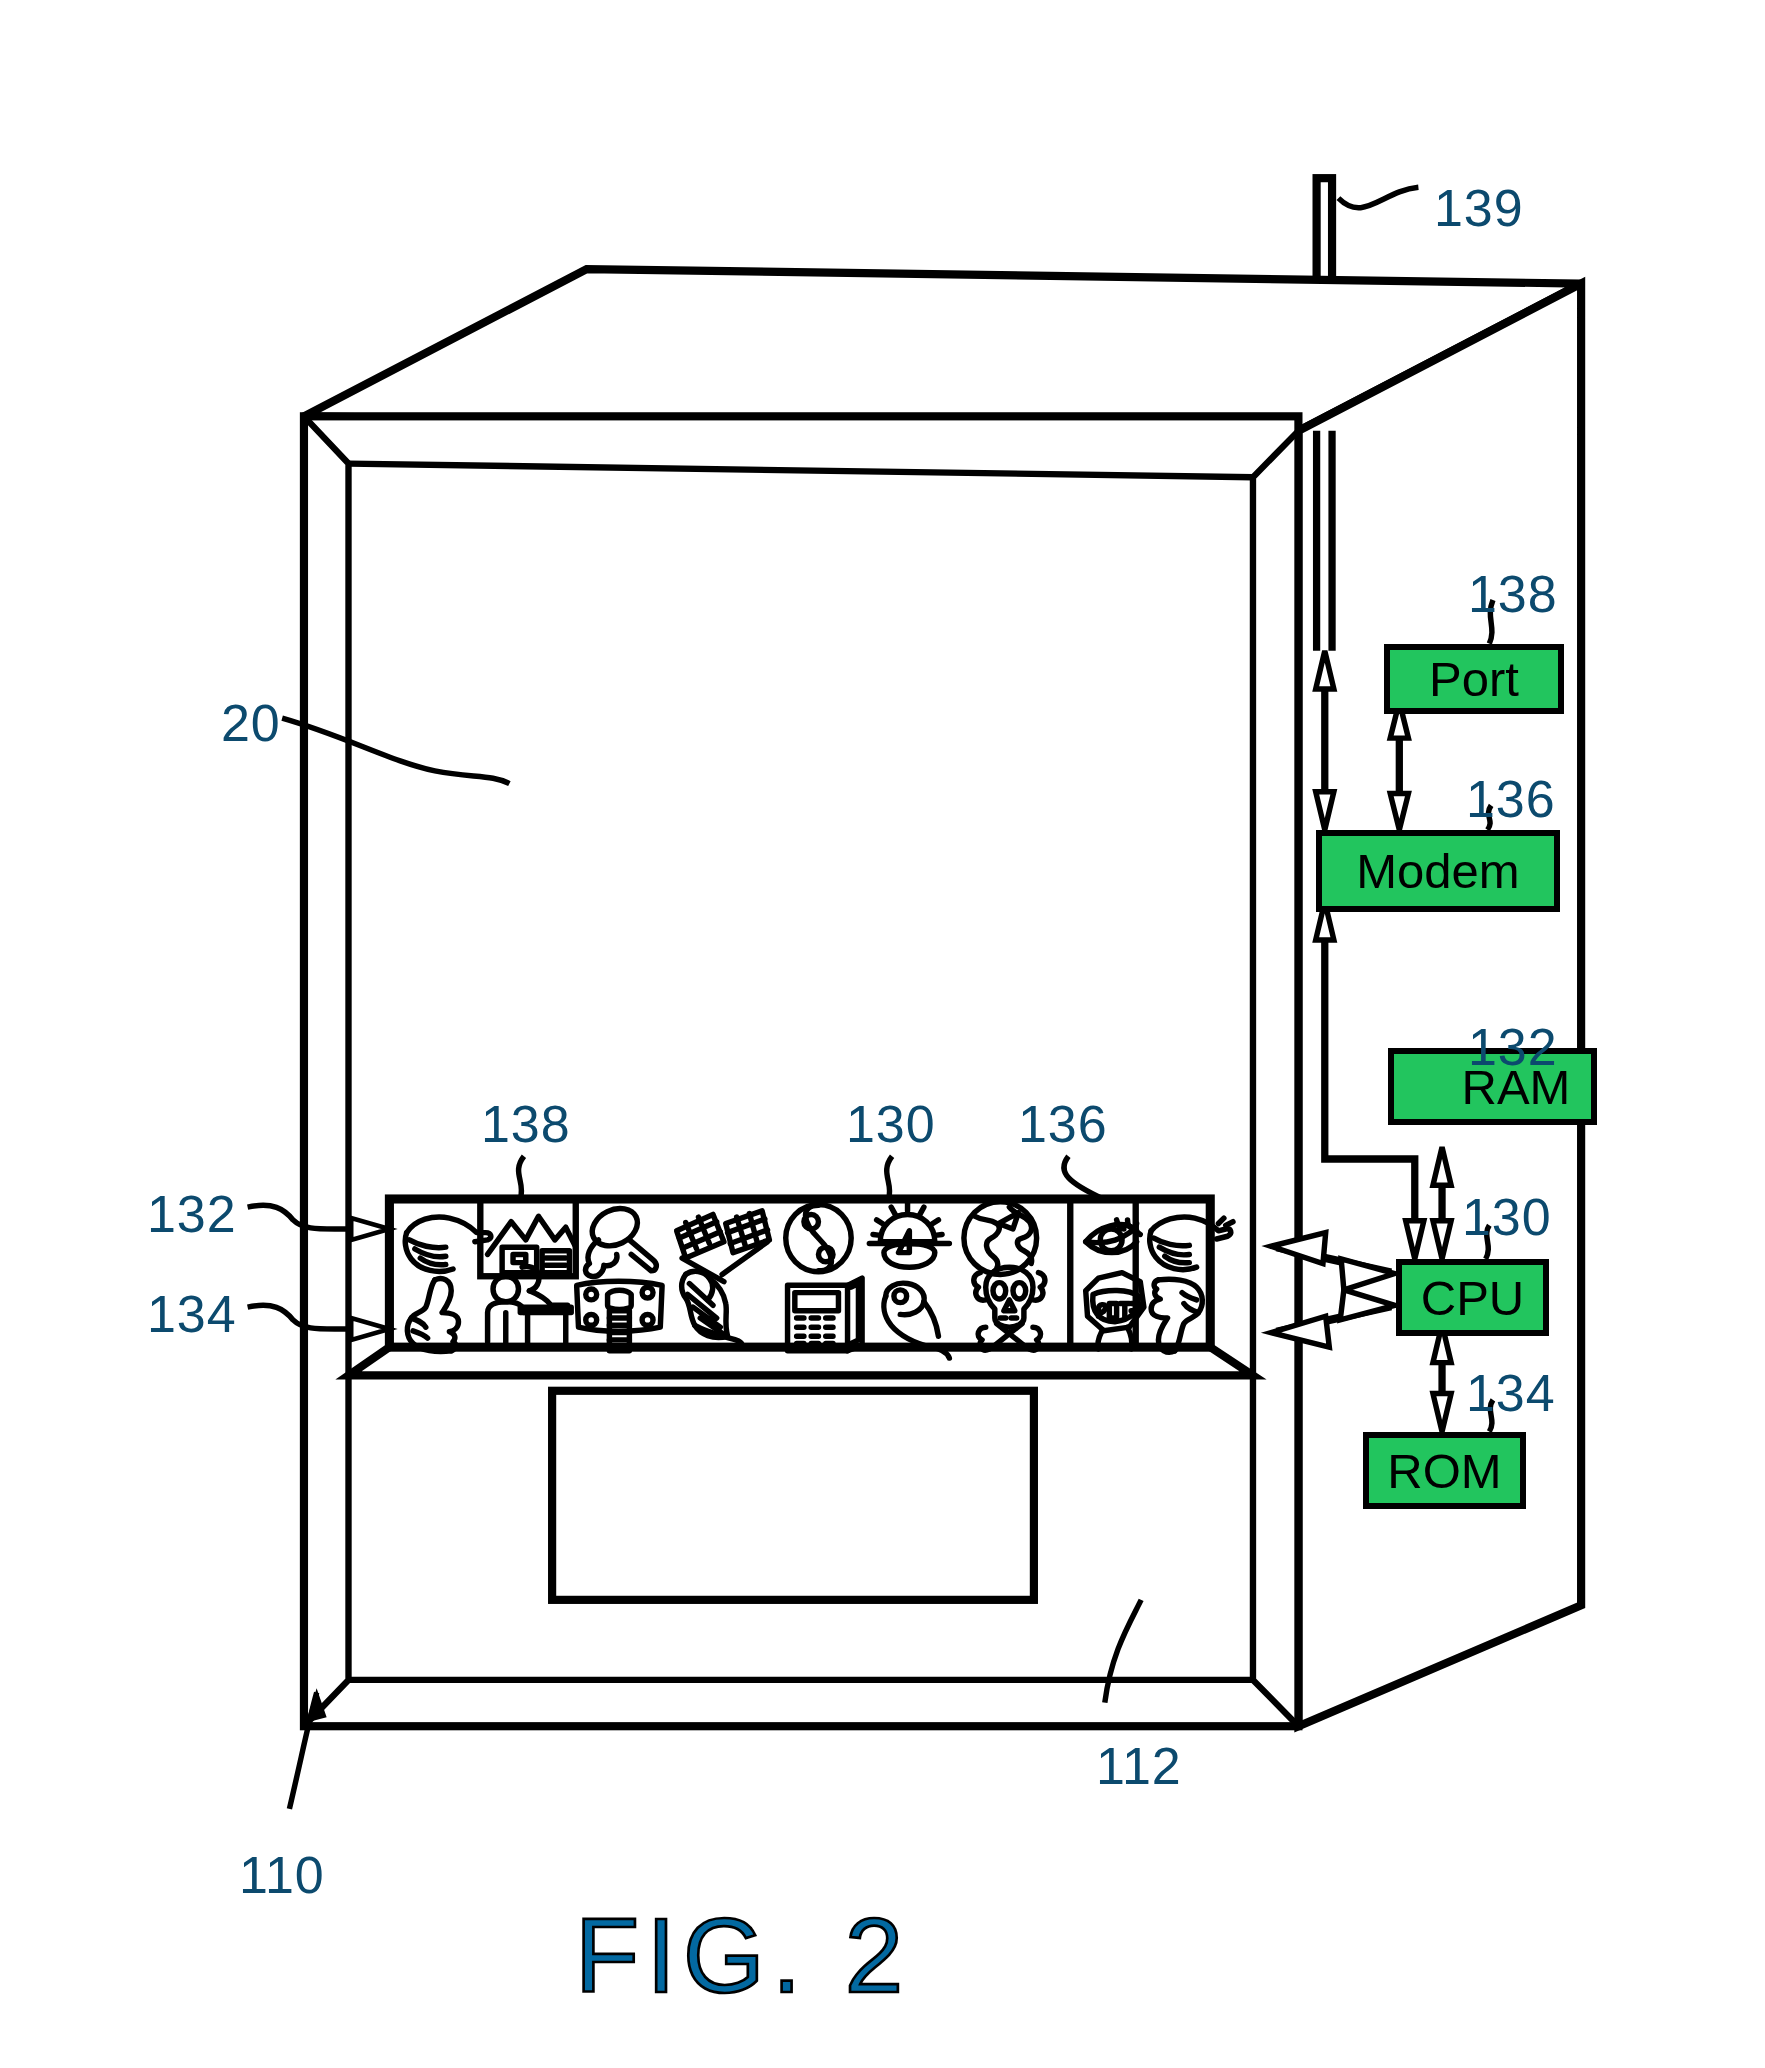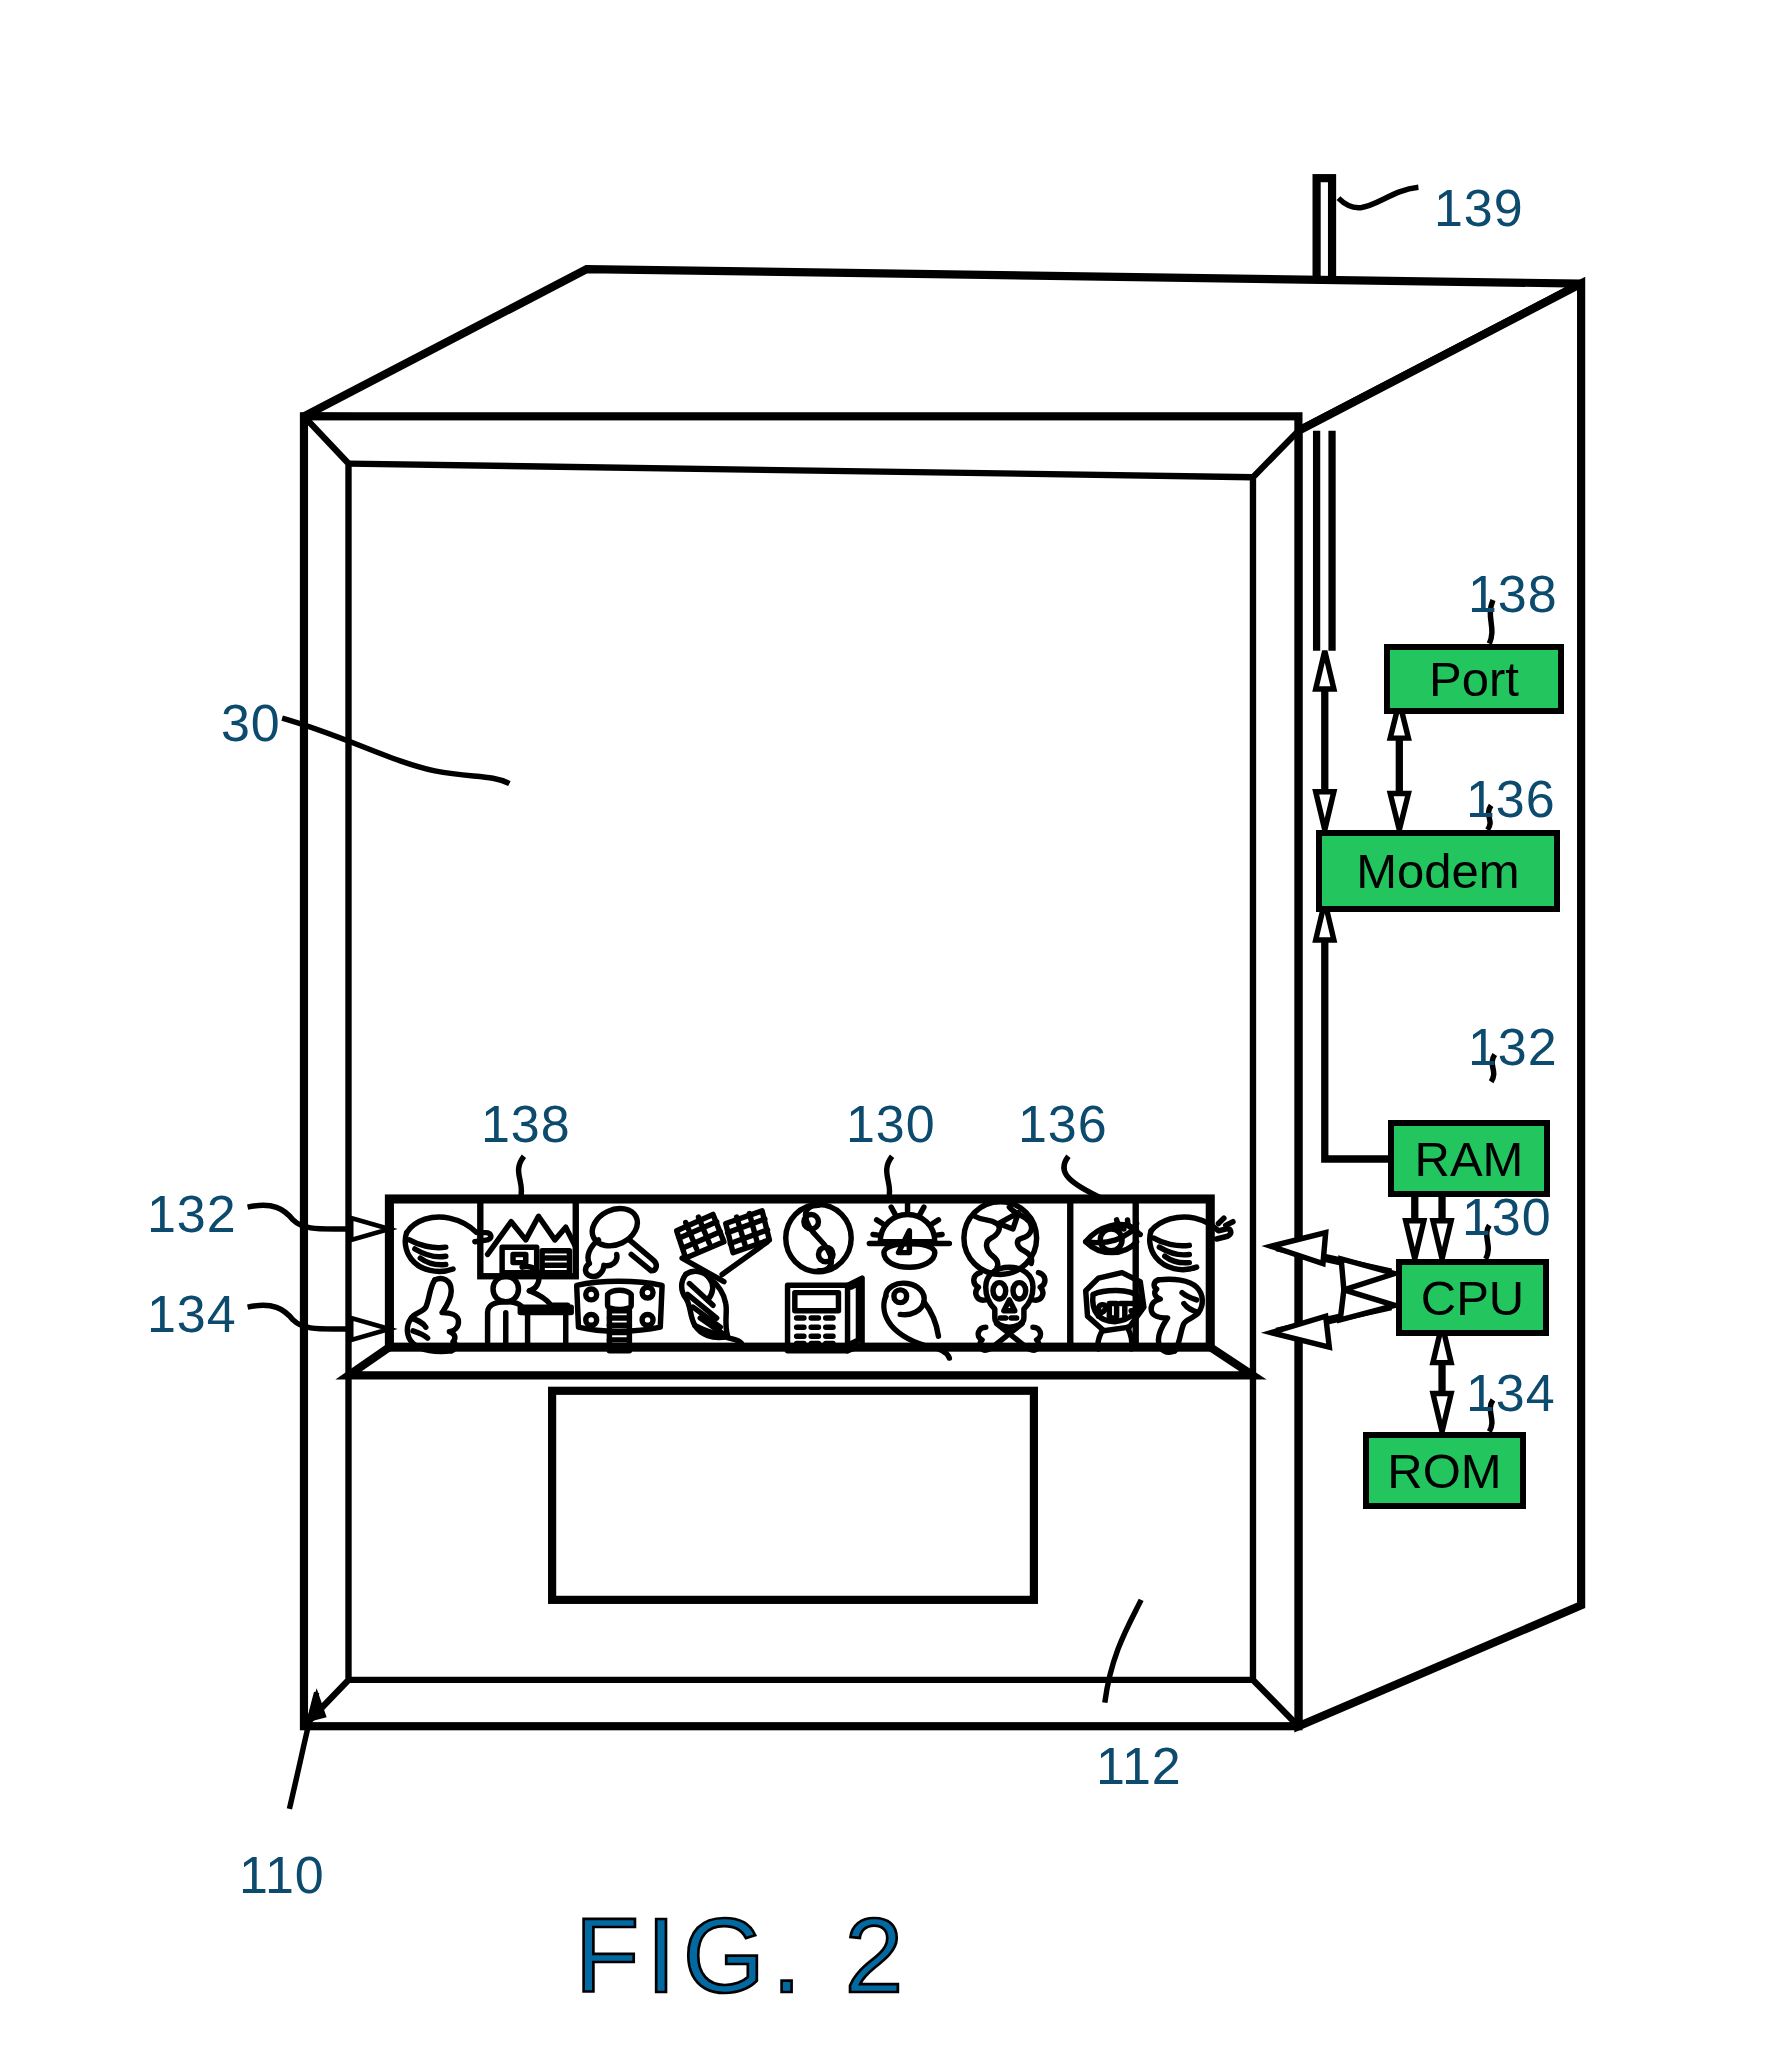--- a/index.html
+++ b/index.html
@@ -351,37 +351,37 @@
 
     </g>
   </svg>
 
   <div class="boxlbl" style="left:1384px;top:644px;width:168px;height:58px;">
     <span>Port</span>
   </div>
   <div class="boxlbl" style="left:1316px;top:830px;width:232px;height:70px;">
     <span>Modem</span>
   </div>
-  <div class="boxlbl" style="left:1388px;top:1120px;width:150px;height:65px;">
+  <div class="boxlbl" style="left:1388px;top:1048px;width:150px;height:65px;padding-left:47px;">
     <span>RAM</span>
   </div>
   <div class="boxlbl" style="left:1396px;top:1259px;width:141px;height:65px;">
     <span>CPU</span>
   </div>
   <div class="boxlbl" style="left:1363px;top:1432px;width:151px;height:65px;">
     <span>ROM</span>
   </div>
 
   <div class="lbl" style="left:1434px;top:178px;">139</div>
   <div class="lbl" style="left:1468px;top:564px;">138</div>
   <div class="lbl" style="left:1466px;top:769px;">136</div>
   <div class="lbl" style="left:1468px;top:1017px;">132</div>
   <div class="lbl" style="left:1462px;top:1187px;">130</div>
   <div class="lbl" style="left:1466px;top:1363px;">134</div>
-  <div class="lbl" style="left:221px;top:693px;">30</div>
+  <div class="lbl" style="left:221px;top:693px;">20</div>
   <div class="lbl" style="left:147px;top:1184px;">132</div>
   <div class="lbl" style="left:147px;top:1284px;">134</div>
   <div class="lbl" style="left:481px;top:1094px;">138</div>
   <div class="lbl" style="left:846px;top:1094px;">130</div>
   <div class="lbl" style="left:1018px;top:1094px;">136</div>
   <div class="lbl" style="left:1096px;top:1736px;">112</div>
   <div class="lbl" style="left:239px;top:1845px;">110</div>
 
   <div class="figcap" style="left:575px;top:1896px;">FIG. 2</div>
 

